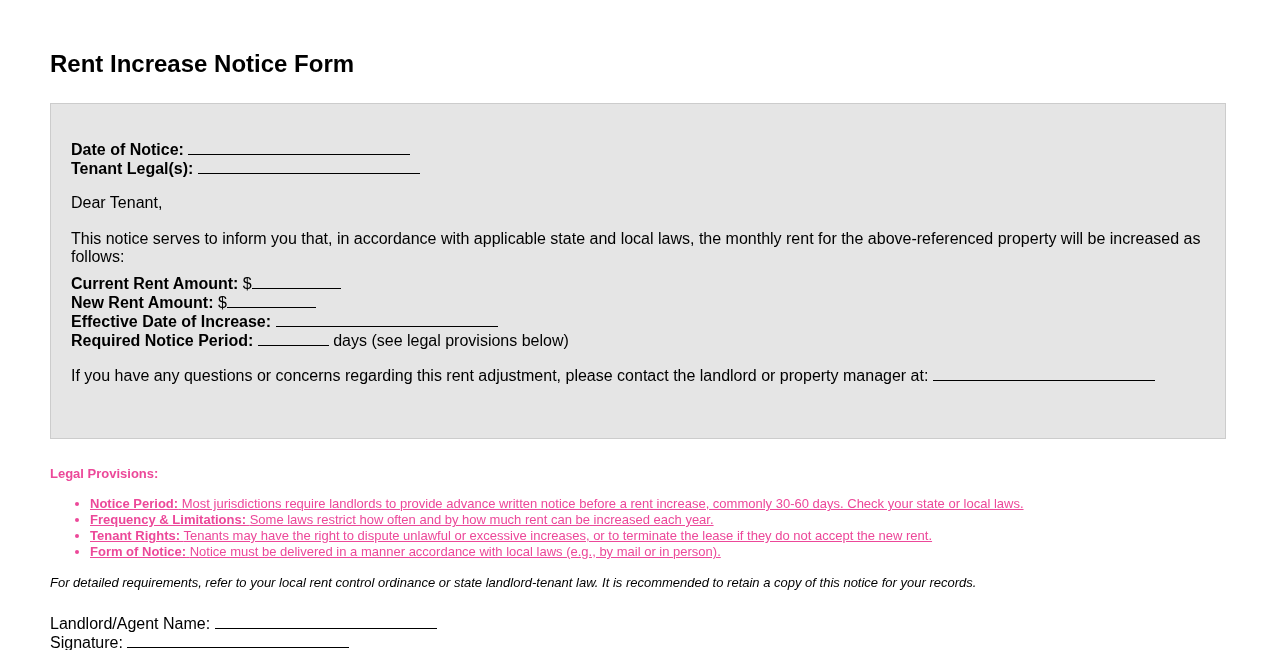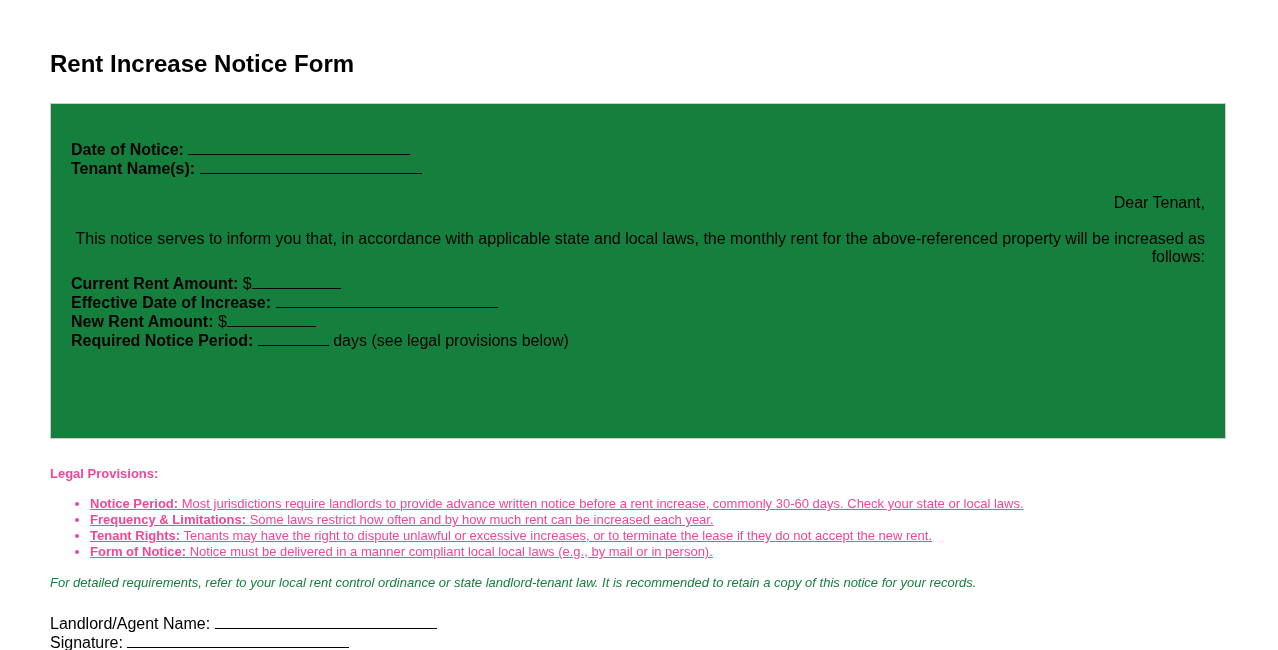--- a/index.html
+++ b/index.html
@@ -10,86 +10,90 @@
       position: relative;
     }
     .page { position: absolute; left: 50px; top: 0; width: 1178px; }
     h1 {
       margin: 0; position: absolute; top: 50px; left: 0;
       font-size: 24px; font-weight: bold; line-height: 28px;
     }
     .notice-box {
       position: absolute; top: 103px; left: 0;
       width: 1176px; height: 336px;
-      background: #15803d; border: 1px solid #cccccc;
+      background: #e5e5e5; border: 1px solid #cccccc;
       box-sizing: border-box;
     }
     .inner { position: absolute; left: 20px; top: 36px; right: 20px; font-size: 16px; line-height: 18px; }
     .line { white-space: nowrap; }
     .bold { font-weight: bold; }
     .blank { display: inline-block; border-bottom: 1px solid #000; height: 14px; vertical-align: baseline; }
-    .para { margin: 0; text-align: right; }
+    .para { margin: 0; }
     .legal { position: absolute; top: 466px; left: 0; font-size: 13px; color: #ec4899; }
     .legal-title { font-weight: bold; font-size: 13px; line-height: 15px; }
     ul { margin: 0; padding-left: 40px; position: absolute; top: 30px; left: 0; width: 1100px; list-style: disc; }
     li { font-size: 13px; line-height: 16px; white-space: nowrap; text-decoration: underline; }
-    .disclaimer { position: absolute; top: 575px; left: 0; font-size: 13px; font-style: italic; color: #15803d; white-space: nowrap; line-height: 15px; }
+    .disclaimer { position: absolute; top: 575px; left: 0; font-size: 13px; font-style: italic; color: #000000; white-space: nowrap; line-height: 15px; }
     .sig { position: absolute; top: 614px; left: 0; font-size: 16px; line-height: 18px; }
   </style>
 </head>
 <body>
 
 <div class="page">
   <h1>Rent Increase Notice Form</h1>
 
   <div class="notice-box">
     <div class="inner">
       <div class="line bold">
         <span>Date of Notice:</span>
         <span class="blank" style="width:222px"></span>
       </div>
       <div class="line bold">
-        <span>Tenant Name(s):</span>
+        <span>Tenant Legal(s):</span>
         <span class="blank" style="width:222px"></span>
       </div>
 
       <p class="para" style="margin-top:16px">Dear Tenant,</p>
 
       <p class="para" style="margin-top:18px">This notice serves to inform you that, in accordance with applicable state and local laws, the monthly rent for the above-referenced property will be increased as follows:</p>
 
       <div style="margin-top:8px">
         <div class="line">
           <span class="bold">Current Rent Amount:</span>
           <span>$</span><span class="blank" style="width:89px"></span>
         </div>
         <div class="line">
+          <span class="bold">New Rent Amount:</span>
+          <span>$</span><span class="blank" style="width:89px"></span>
+        </div>
+        <div class="line">
           <span class="bold">Effective Date of Increase:</span>
           <span class="blank" style="width:222px"></span>
-        </div>
-        <div class="line">
-          <span class="bold">New Rent Amount:</span>
-          <span>$</span><span class="blank" style="width:89px"></span>
         </div>
         <div class="line">
           <span class="bold">Required Notice Period:</span>
           <span class="blank" style="width:71px"></span>
           <span>days (see legal provisions below)</span>
         </div>
       </div>
 
+      <div class="line" style="margin-top:16px">
+        <span>If you have any questions or concerns regarding this rent adjustment, please contact the landlord or property manager at:</span>
+        <span class="blank" style="width:222px"></span>
+      </div>
     </div>
   </div>
 
   <div class="legal">
     <div class="legal-title">Legal Provisions:</div>
     <ul>
       <li><b>Notice Period:</b> <span>Most jurisdictions require landlords to provide advance written notice before a rent increase, commonly 30-60 days. Check your state or local laws.</span></li>
       <li><b>Frequency &amp; Limitations:</b> <span>Some laws restrict how often and by how much rent can be increased each year.</span></li>
       <li><b>Tenant Rights:</b> <span>Tenants may have the right to dispute unlawful or excessive increases, or to terminate the lease if they do not accept the new rent.</span></li>
-      <li><b>Form of Notice:</b> <span>Notice must be delivered in a manner compliant local local laws (e.g., by mail or in person).</span></li>
+      <li><b>Form of Notice:</b> <span>Notice must be delivered in a manner accordance with local laws (e.g., by mail or in person).</span></li>
     </ul>
   </div>
 
   <div class="disclaimer">For detailed requirements, refer to your local rent control ordinance or state landlord-tenant law. It is recommended to retain a copy of this notice for your records.</div>
 
   <div class="sig">
     <div class="line">
       <span>Landlord/Agent Name:</span>
       <span class="blank" style="width:222px"></span>
     </div>

